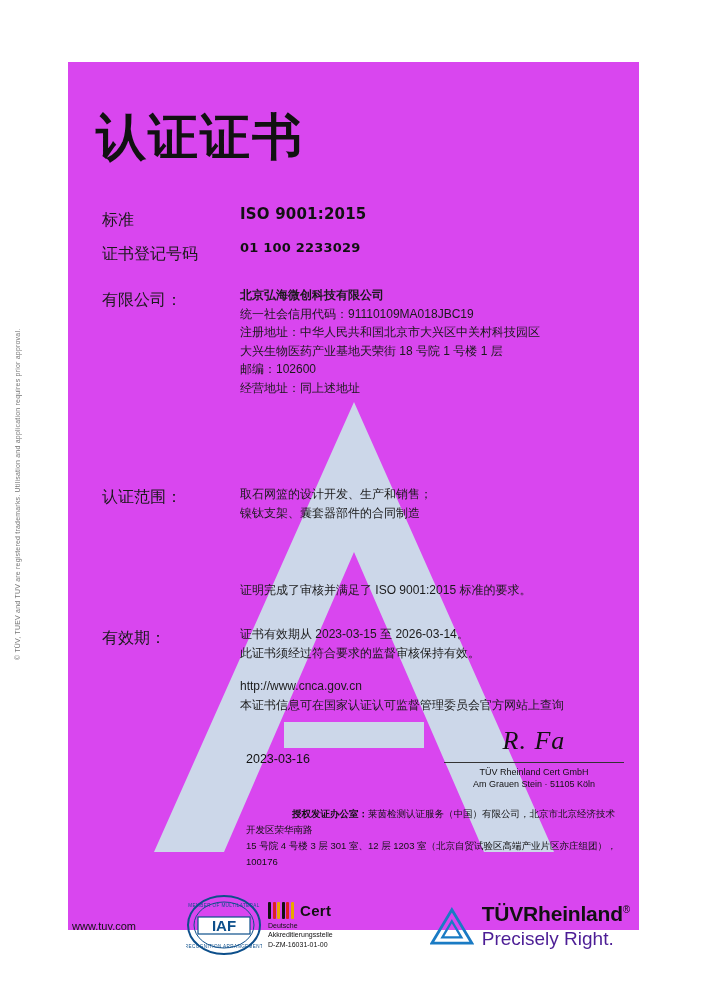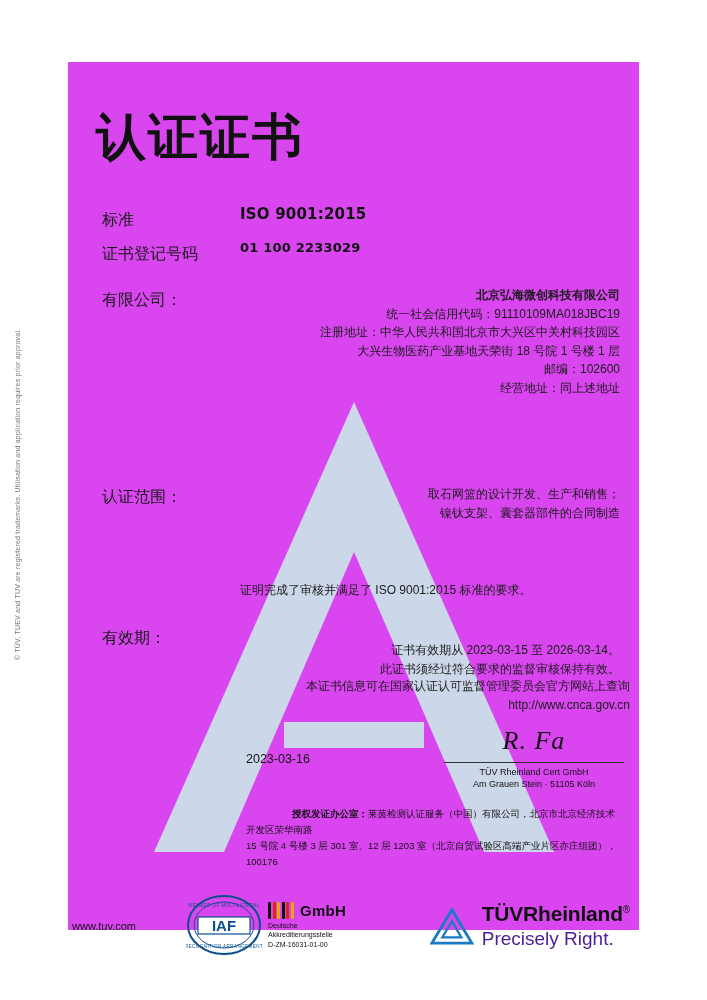--- a/index.html
+++ b/index.html
@@ -59,21 +59,21 @@
     font-size: 12px;
     color: #111;
     font-family: "DejaVu Sans", sans-serif;
   }
   .val.big  { font-size: 15px; font-weight: 700; letter-spacing: .2px; }
   .val.mid  { font-size: 13px; font-weight: 700; letter-spacing: .2px; }
 
   .lbl-col { position: absolute; left: 34px; }
   .val-col { position: absolute; left: 172px; }
 
-  .lines div { line-height: 1.55; font-size: 12px; white-space: nowrap; text-align: right; }
+  .lines div { line-height: 1.55; font-size: 12px; white-space: nowrap; }
   .lines div.b { font-weight: 700; }
 
   .para { font-size: 12px; line-height: 1.6; white-space: nowrap; }
 
   
   .sig-date {
     position: absolute;
     left: 178px;
     top: 690px;
     font-size: 12.5px;
@@ -218,28 +218,28 @@
 
     <div class="lbl-col" style="top:425px">认证范围：</div>
     <div class="val-col lines" style="top:423px; width:380px">
       <div>取石网篮的设计开发、生产和销售；</div>
       <div>镍钛支架、囊套器部件的合同制造</div>
     </div>
 
     <div class="val-col para" style="top:519px; width:380px">证明完成了审核并满足了 ISO 9001:2015 标准的要求。</div>
 
     <div class="lbl-col" style="top:566px">有效期：</div>
-    <div class="val-col lines" style="top:579px; width:380px">
+    <div class="val-col lines" style="top:563px; width:380px">
       <div>证书有效期从 2023-03-15 至 2026-03-14。</div>
       <div>此证书须经过符合要求的监督审核保持有效。</div>
     </div>
 
     <div class="val-col lines" style="top:615px; width:390px">
+      <div>http://www.cnca.gov.cn</div>
       <div>本证书信息可在国家认证认可监督管理委员会官方网站上查询</div>
-      <div>http://www.cnca.gov.cn</div>
     </div>
 
     <div class="sig-date">2023-03-16</div>
 
     <div class="sig-wrap">
       <div class="sig-mark">R. Fa</div>
       <div class="sig-line"></div>
       <div class="sig-org">
         <div>TÜV Rheinland Cert GmbH</div>
         <div>Am Grauen Stein · 51105 Köln</div>
@@ -277,21 +277,21 @@
   <div class="dakks">
     <div class="dakks-top">
       <div class="dakks-bars">
         <i style="background:#111"></i>
           <i style="background:#d22"></i>
           <i style="background:#e8a800"></i>
           <i style="background:#111"></i>
           <i style="background:#d22"></i>
           <i style="background:#e8a800"></i>
       </div>
-      <div class="dakks-name">GmbH</div>
+      <div class="dakks-name">Cert</div>
     </div>
     <div class="dakks-sub">
       <div>Deutsche</div>
       <div>Akkreditierungsstelle</div>
       <div>D-ZM-16031-01-00</div>
     </div>
   </div>
 
   <div class="tuv-logo">
     <svg class="tuv-tri" viewBox="0 0 46 40">

